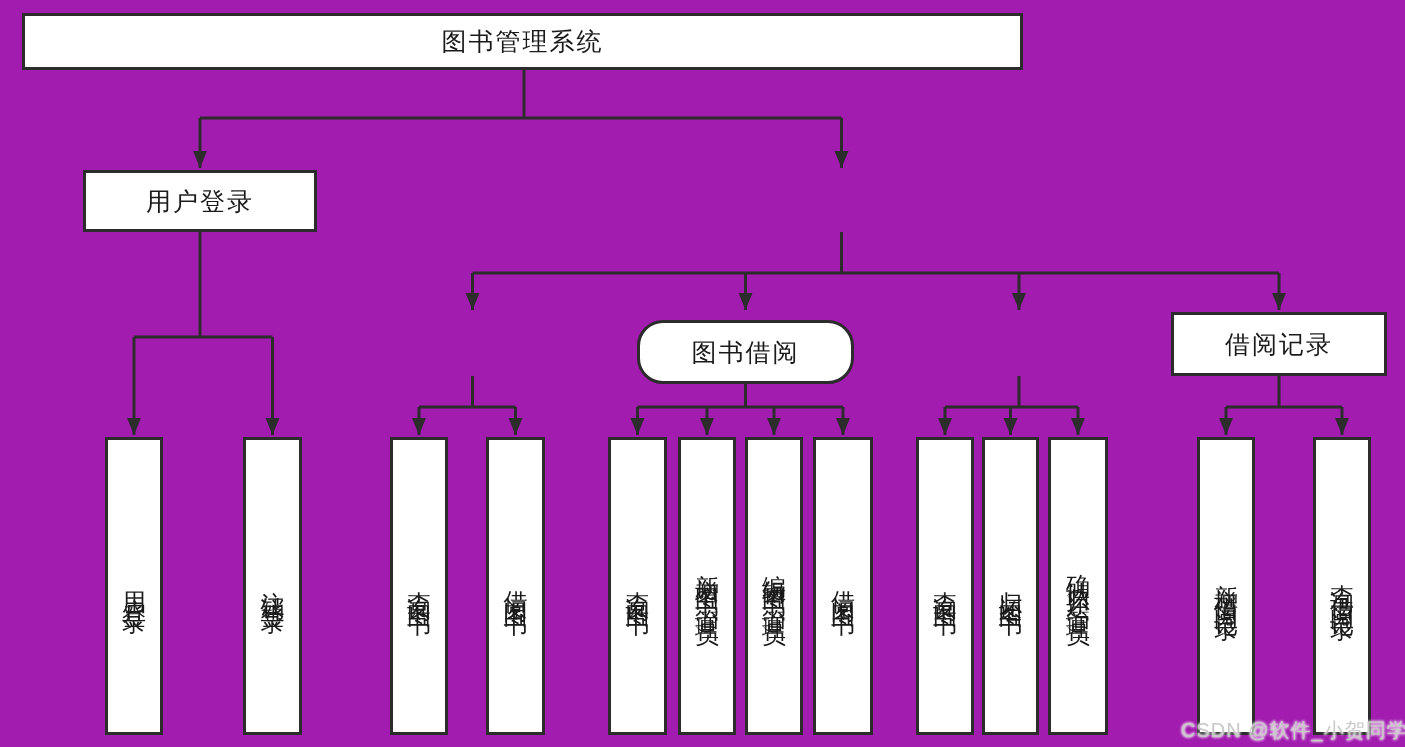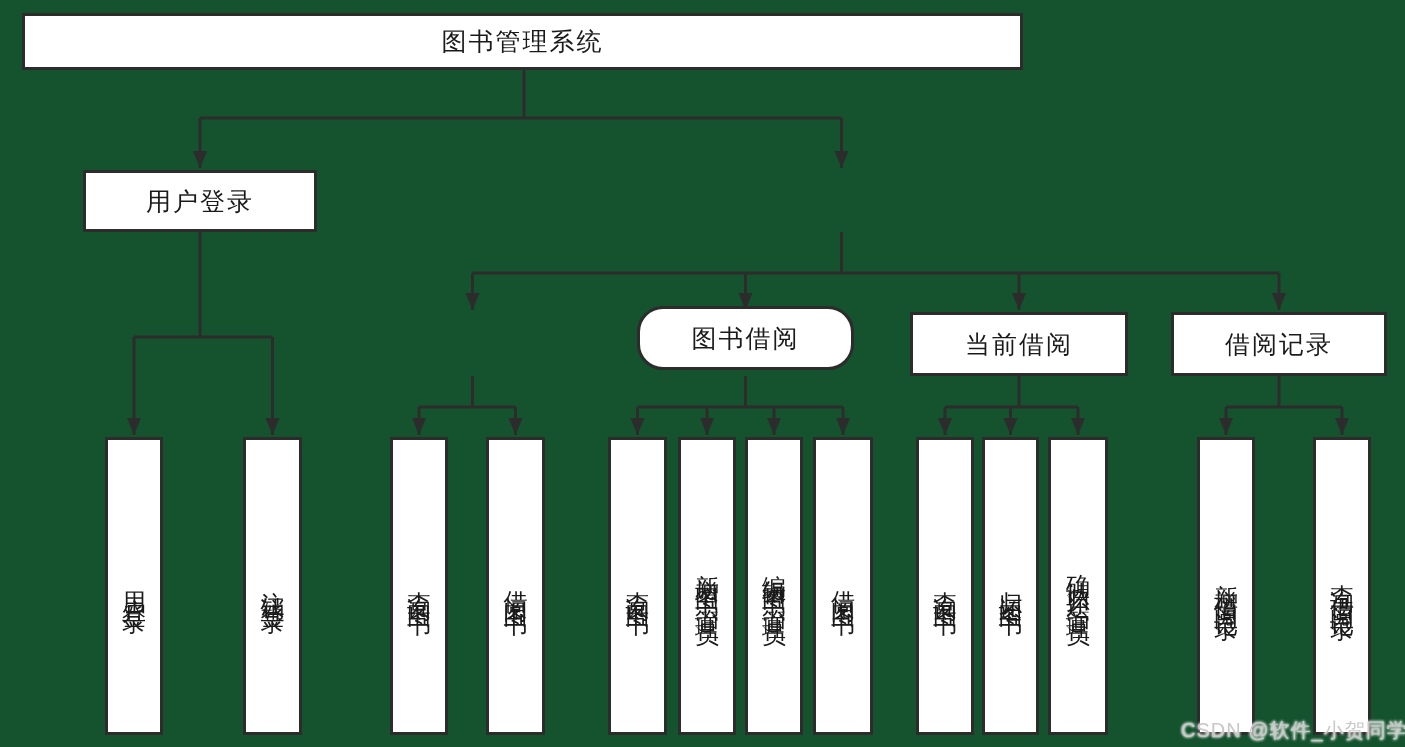--- a/index.html
+++ b/index.html
@@ -1,20 +1,20 @@
 <!DOCTYPE html>
 <html><head>
 <meta charset="utf-8">
 <style>
   html, body { margin: 0; padding: 0; background: #ffffff; }
   .canvas {
     position: relative;
     width: 1405px;
     height: 747px;
-    background: #14532d;
+    background: #a21caf;
     font-family: "Liberation Sans", sans-serif;
     overflow: hidden;
   }
   svg.wires { position: absolute; left: 0; top: 0; width: 1405px; height: 747px; }
   .node, .vnode {
     position: absolute;
     box-sizing: border-box;
     border: 3px solid #2c2c2c;
     background: #ffffff;
     display: flex;
@@ -104,25 +104,22 @@
   </svg>
 
   <div class="node" style="left:22px; top:13px; width:1001px; height:57px;">
     <span>图书管理系统</span>
   </div>
 
   <div class="node" style="left:83px; top:170px; width:234px; height:62px;">
     <span>用户登录</span>
   </div>
 
-  <div class="node" style="left:637px; top:306px; width:217px; height:64px;border-radius:26px;">
+  <div class="node" style="left:637px; top:320px; width:217px; height:64px;border-radius:26px;">
     <span>图书借阅</span>
-  </div>
-  <div class="node" style="left:910px; top:312px; width:218px; height:64px;">
-    <span>当前借阅</span>
   </div>
   <div class="node" style="left:1171px; top:312px; width:216px; height:64px;">
     <span>借阅记录</span>
   </div>
 
   <div class="vnode" style="left:105px; top:437px; width:58px; height:298px;">
     <span>用户登录</span>
   </div>
   <div class="vnode" style="left:243px; top:437px; width:59px; height:298px;">
     <span>注销登录</span>

